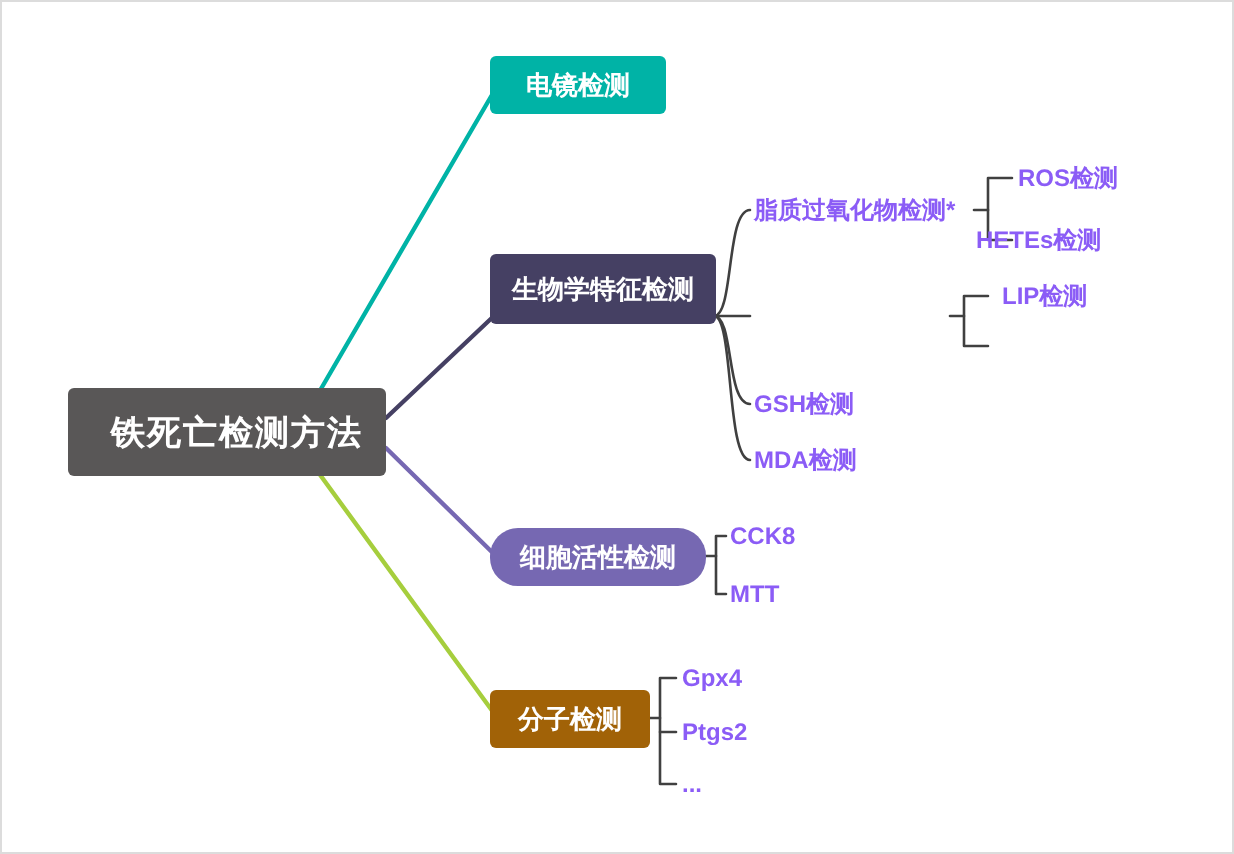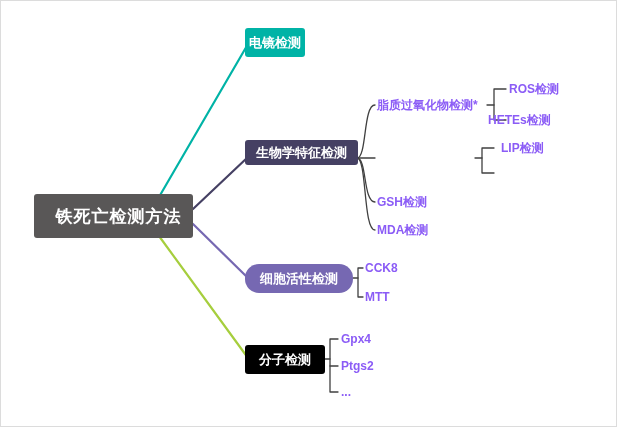--- a/index.html
+++ b/index.html
@@ -8,24 +8,24 @@
     position:relative; width:617px; height:427px;
     background:#ffffff; border:1px solid #dcdcdc; overflow:hidden;
     margin:0 auto;
   }
   svg.connectors { position:absolute; left:0; top:0; width:617px; height:427px; }
   .node {
     position:absolute; display:flex; align-items:center; justify-content:center;
     color:#ffffff; font-weight:bold; border-radius:3px; white-space:nowrap;
   }
   .root-node  { left:33px;  top:193px; width:159px; height:44px; background:#595757; font-size:17px; letter-spacing:1px;padding-left:10px; }
-  .branch-em  { left:244px; top:27px;  width:60px;  height:29px; background:#00b3a6; font-size:13px; }
-  .branch-bio { left:244px; top:139px; width:113px; height:25px; background:#454063; font-size:13px; }
+  .branch-em  { left:244px; top:27px;  width:88px;  height:29px; background:#00b3a6; font-size:13px; }
+  .branch-bio { left:244px; top:126px; width:113px; height:35px; background:#454063; font-size:13px; }
   .branch-cell{ left:244px; top:263px; width:108px; height:29px; background:#7668b2; font-size:13px;border-radius:14px; }
-  .branch-mol { left:244px; top:344px; width:80px;  height:29px; background:#000000; font-size:13px; }
+  .branch-mol { left:244px; top:344px; width:80px;  height:29px; background:#a16207; font-size:13px; }
   .leaf {
     position:absolute; font-size:12px; font-weight:bold; color:#8b5cf6;
     line-height:16px; white-space:nowrap;
   }
   .leaf-lipid { left:376px; top:96px;  }
   .leaf-ros   { left:508px; top:80px;  }
   .leaf-hetes { left:487px; top:111px; }
   .leaf-fe    { left:376px; top:149px; }
   .leaf-lip   { left:500px; top:139px; }
   .leaf-fe2   { left:496px; top:164px; }

